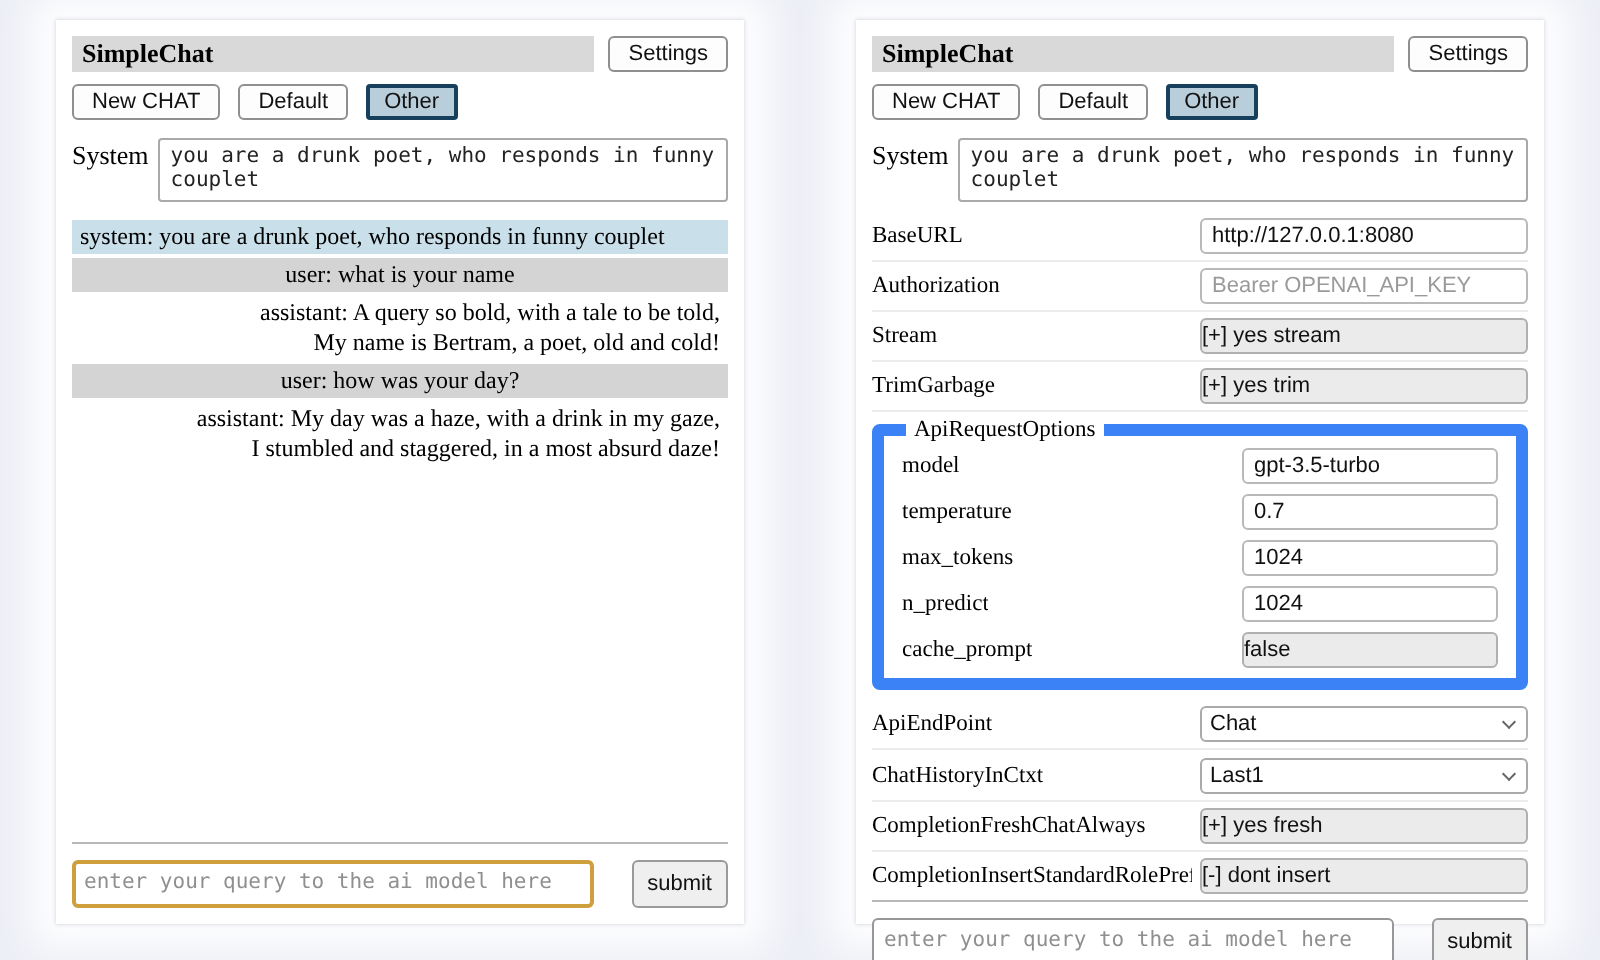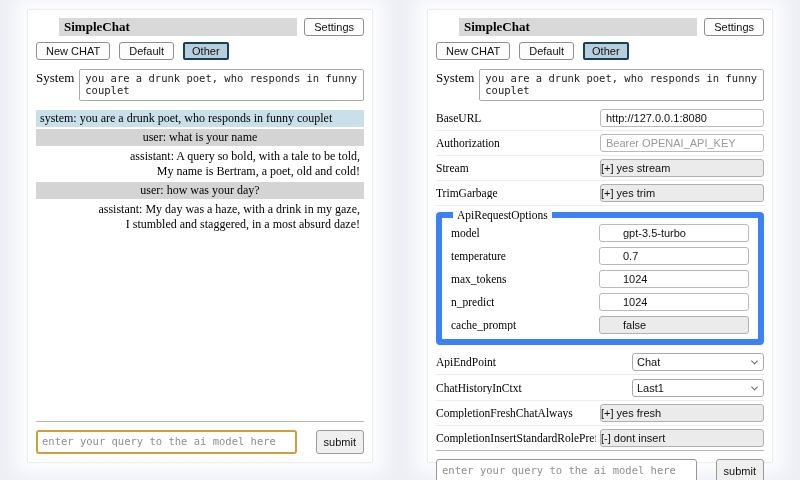--- a/index.html
+++ b/index.html
@@ -16,21 +16,21 @@
     box-shadow: 0 0 2px rgba(110,120,150,.35), 0 0 18px 12px rgba(255,255,255,.95);
     display: flex; flex-direction: column;
   }
   .card-left  { left: 28px; }
   .card-right { left: 428px; }
 
   
   .titlebar { display: flex; gap: 7px; align-items: stretch; flex: none; }
   .titlebar-bg {
     flex: 1; background: var(--titlebar-bg, #d9d9d9);
-    font-size: 13px; font-weight: bold; padding: 1px 5px; line-height: 16px; margin-left: 23px;
+    font-size: 13px; font-weight: bold; padding: 1px 5px; line-height: 16px;
   }
   .settings-btn {
     font: 11px "Liberation Sans", sans-serif; background: #fdfdfd;
     border: 1px solid #8f8f8f; border-radius: 3px; padding: 0 9px; color: #111;
   }
   .toolbar { display: flex; gap: 9px; margin-top: 6px; flex: none; }
   .sessions { display: flex; gap: 9px; }
   .tb-btn {
     font: 11px "Liberation Sans", sans-serif; background: #fdfdfd;
     border: 1px solid #8f8f8f; border-radius: 3px; padding: 2px 9px; color: #111;
@@ -66,36 +66,36 @@
   .ctrl-input {
     width: 164px; flex: none; font: 11px "Liberation Sans", sans-serif;
     border: 1px solid #b9b9b9; border-radius: 3px; padding: 2px 5px; color: #111;
   }
   .ctrl-input::placeholder { color: #9a9a9a; }
   .ctrl-btn {
     width: 164px; flex: none; font: 11px "Liberation Sans", sans-serif;
     background: #ebebeb; border: 1px solid #b0b0b0; border-radius: 3px;
     padding: 2px 0; color: #111; text-align: left;
   }
-  .select-wrap { position: relative; width: 132px; flex: none; }
+  .select-wrap { position: relative; width: 164px; flex: none; }
   .select-wrap select {
     width: 100%; font: 11px "Liberation Sans", sans-serif;
     border: 1px solid #aaa; border-radius: 3px; background: #fff;
     padding: 2px 4px; appearance: none; -webkit-appearance: none; color: #111;
   }
   .chev {
     position: absolute; right: 7px; top: 50%; width: 5px; height: 5px;
     border-right: 1.3px solid #666; border-bottom: 1.3px solid #666;
     transform: translateY(-70%) rotate(45deg); pointer-events: none;
   }
   fieldset {
     border: 6px solid #3b82f6; border-radius: 4px;
     margin: 3px 0 4px; padding: 0 9px 3px;
   }
-  fieldset .ctrl-input, fieldset .ctrl-btn { width: 150px; padding-left: 23px; }
+  fieldset .ctrl-input, fieldset .ctrl-btn { width: 128px; }
   legend { font-size: 11.5px; padding: 0 4px; margin-left: 2px; }
   fieldset .srow { padding: 2.5px 0; }
 
   
   .spacer { flex: 1; }
   hr.sep { border: none; border-top: 1px solid #b8b8b8; margin: 0 0 8px; width: 100%; flex: none; }
   .query-row { display: flex; gap: 19px; flex: none; }
   .query-ta {
     flex: 1; height: 24px; resize: none;
     font: 10.5px "DejaVu Sans Mono", monospace;

